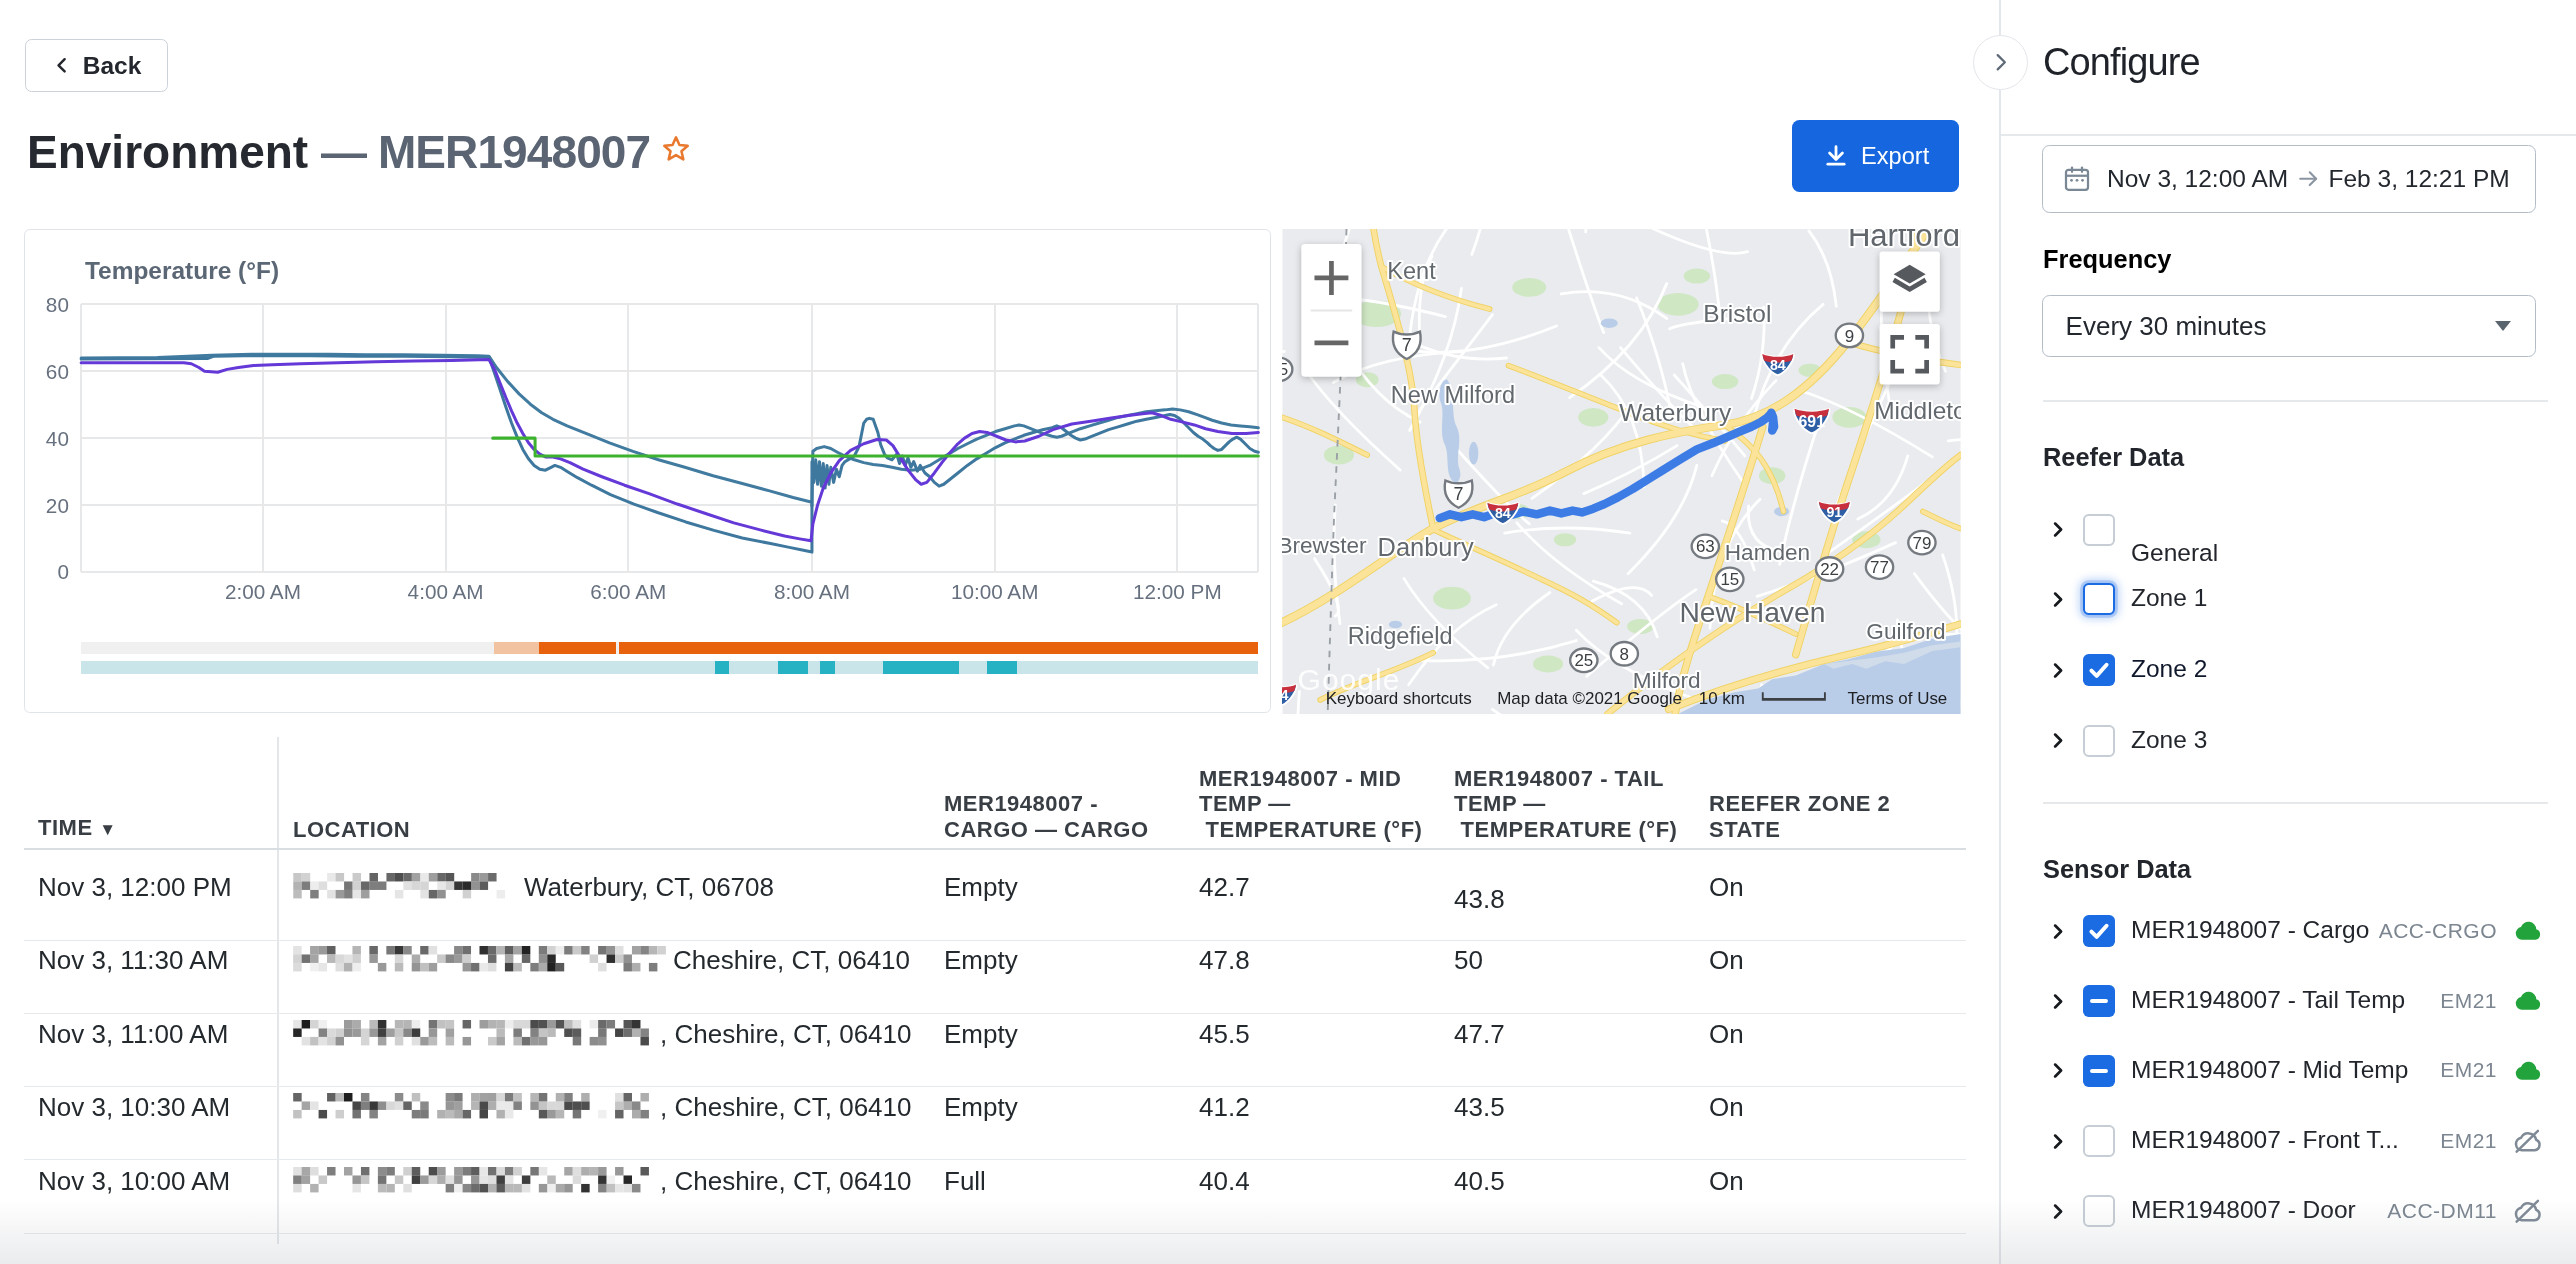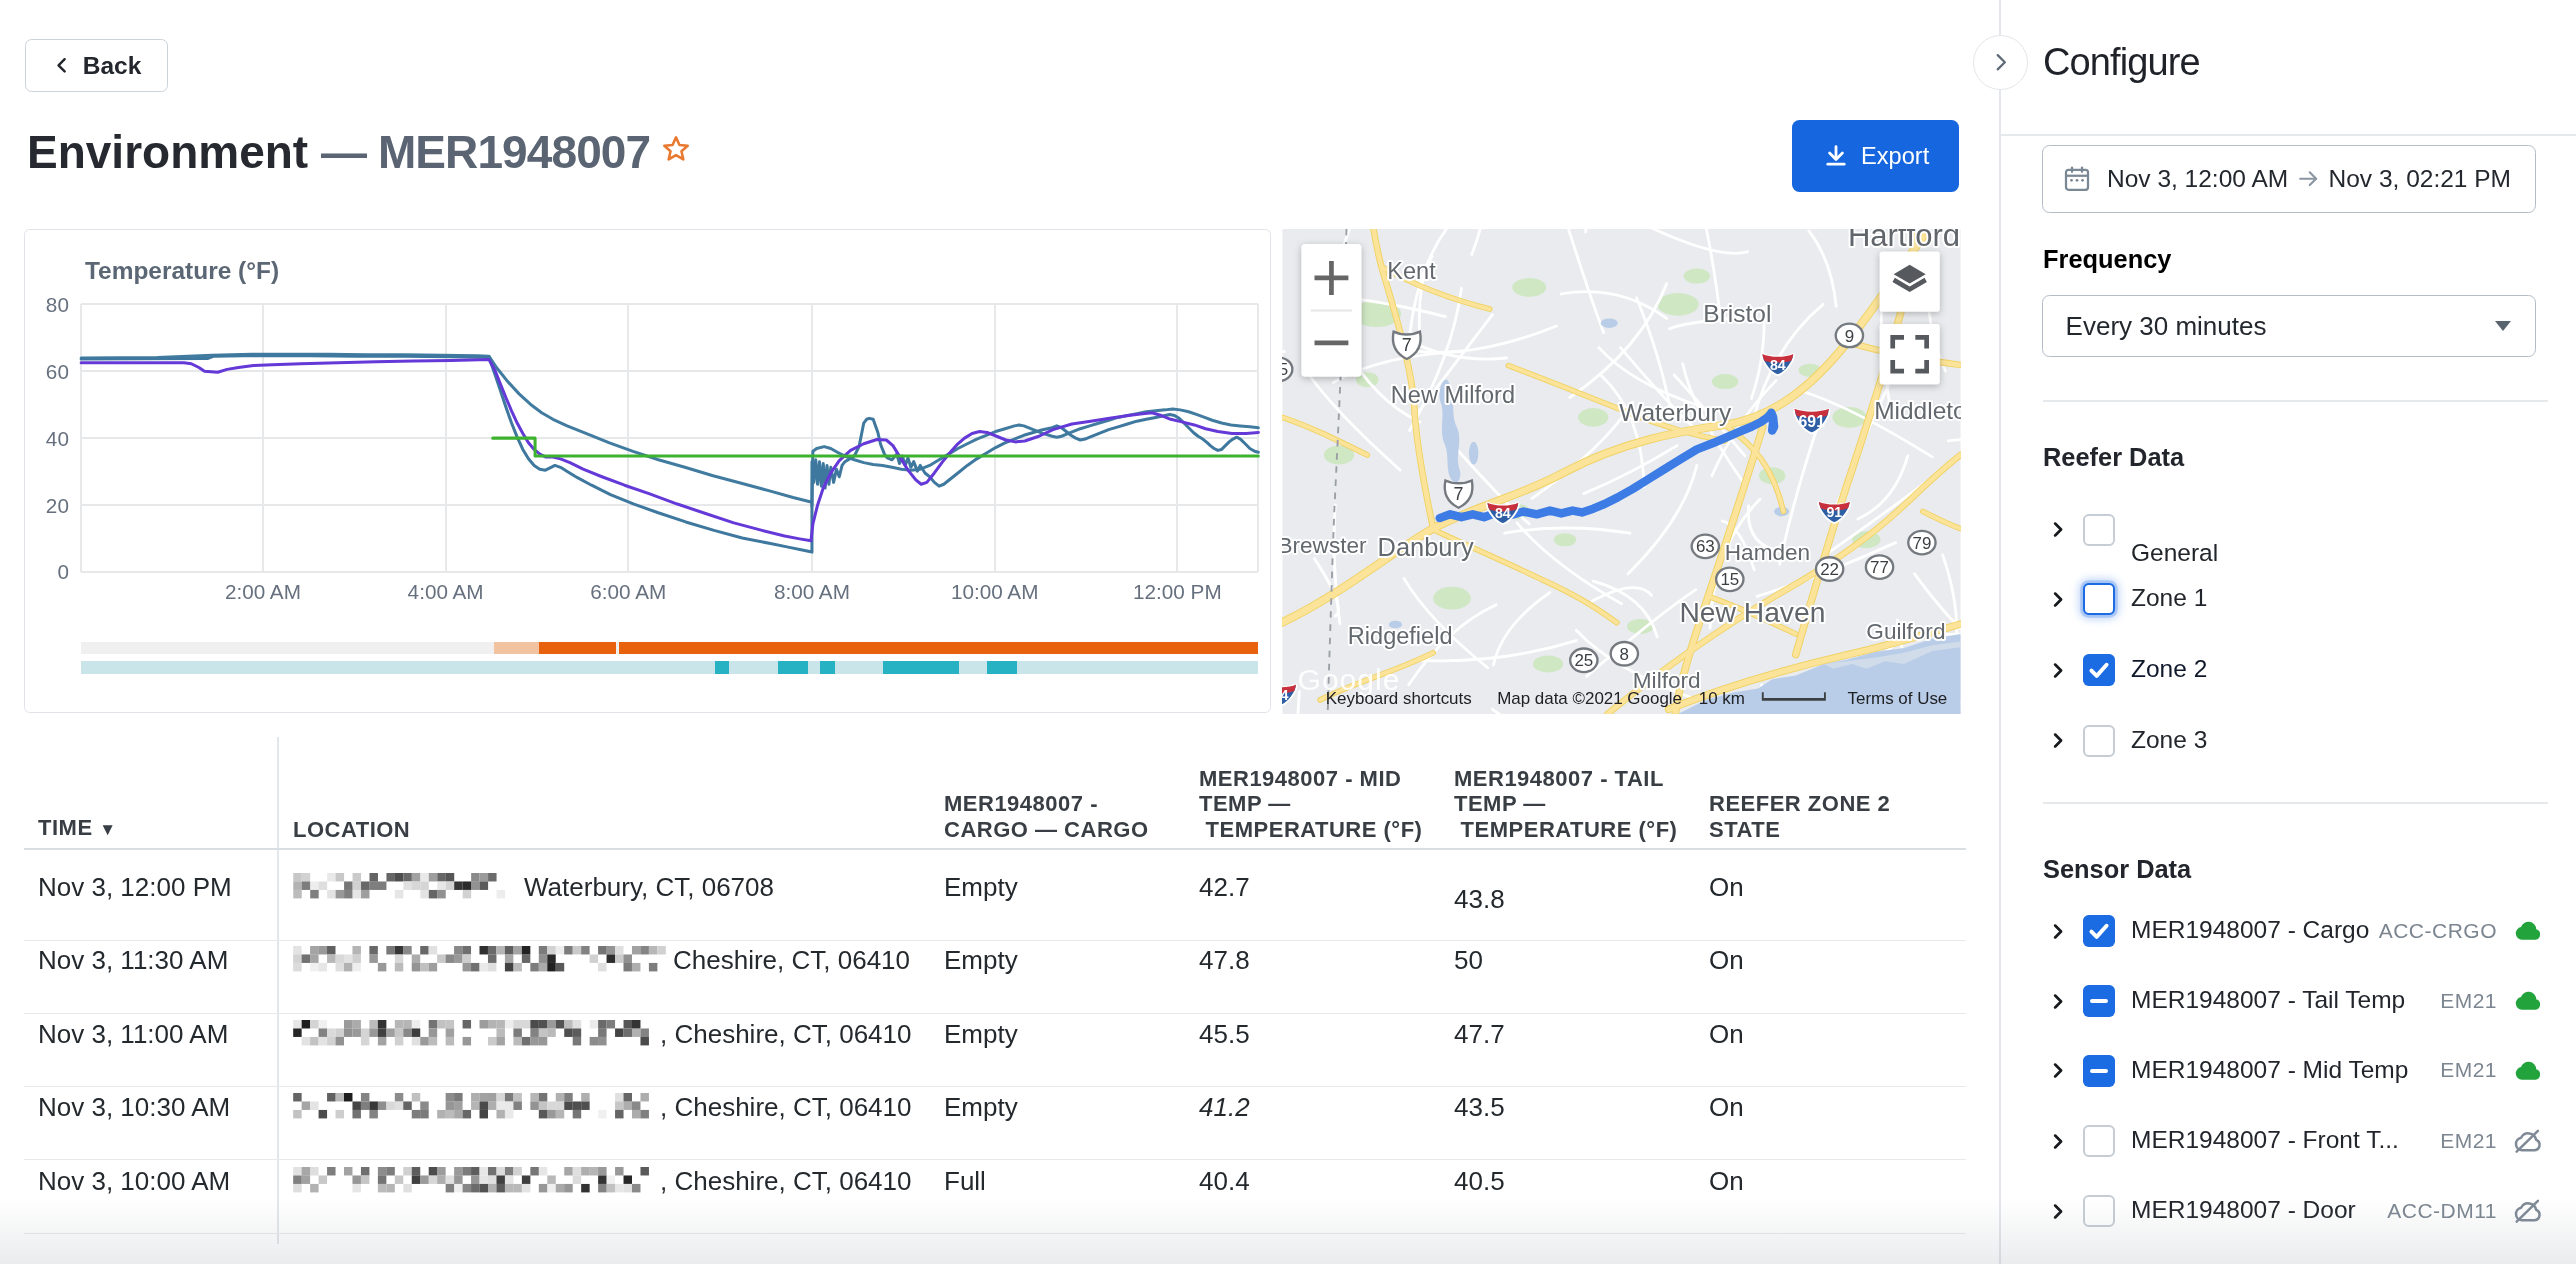--- a/index.html
+++ b/index.html
@@ -637,21 +637,21 @@
       <rect x="270" y="18" width="9" height="9" fill="rgb(70,70,70)" opacity="0.55"></rect>
       <rect x="279" y="18" width="9" height="9" fill="rgb(120,120,120)" opacity="0.54"></rect>
       <rect x="297" y="18" width="9" height="9" fill="rgb(30,30,30)" opacity="0.61"></rect>
       <rect x="324" y="18" width="9" height="9" fill="rgb(225,225,225)" opacity="0.51"></rect>
       <rect x="342" y="18" width="9" height="9" fill="rgb(70,70,70)" opacity="0.83"></rect>
       <rect x="360" y="18" width="9" height="9" fill="rgb(120,120,120)" opacity="0.61"></rect>
       <rect x="369" y="18" width="9" height="9" fill="rgb(50,50,50)" opacity="0.62"></rect>
     </svg></div>
 <div style="position:absolute;font-size:26px;color:#24292e;white-space:nowrap;left:660px;top:1092px;">, Cheshire, CT, 06410</div>
 <div style="position:absolute;font-size:26px;color:#24292e;white-space:nowrap;left:944px;top:1092px;">Empty</div>
-<div style="position:absolute;font-size:26px;color:#24292e;white-space:nowrap;left:1199px;top:1092px;font-style:italic;">41.2</div>
+<div style="position:absolute;font-size:26px;color:#24292e;white-space:nowrap;left:1199px;top:1092px;">41.2</div>
 <div style="position:absolute;font-size:26px;color:#24292e;white-space:nowrap;left:1454px;top:1092px;">43.5</div>
 <div style="position:absolute;font-size:26px;color:#24292e;white-space:nowrap;left:1709px;top:1092px;">On</div>
 <div style="position:absolute;font-size:26px;color:#24292e;white-space:nowrap;left:38px;top:1166px;">Nov 3, 10:00 AM</div>
 <div class="abs" style="left:293px;top:1167px;"><svg width="358" height="32" viewBox="0 0 380 34" style="vertical-align:middle">
       <rect x="0" y="0" width="9" height="9" fill="rgb(225,225,225)" opacity="0.97"></rect>
       <rect x="9" y="0" width="9" height="9" fill="rgb(120,120,120)" opacity="0.65"></rect>
       <rect x="18" y="0" width="9" height="9" fill="rgb(205,205,205)" opacity="0.65"></rect>
       <rect x="36" y="0" width="9" height="9" fill="rgb(50,50,50)" opacity="0.63"></rect>
       <rect x="54" y="0" width="9" height="9" fill="rgb(120,120,120)" opacity="0.68"></rect>
       <rect x="72" y="0" width="9" height="9" fill="rgb(70,70,70)" opacity="0.78"></rect>
@@ -759,21 +759,21 @@
         <circle cx="16.4" cy="13" r="1.1" fill="#7a8794" stroke="none"></circle>
       </svg>
     </span>
 <span style="margin-left:15px;font-size:24.5px;color:#23272e;">Nov 3, 12:00 AM</span>
 <span style="margin:0 7.5px;display:flex;align-items:center;">
       <svg width="25.4" height="25.4" viewBox="0 0 24 24" fill="none" stroke="#8b95a2" stroke-width="2" stroke-linecap="round" stroke-linejoin="round">
         <line x1="4" y1="12" x2="19" y2="12"></line>
         <polyline points="13,6 19,12 13,18"></polyline>
       </svg>
     </span>
-<span style="font-size:24.5px;color:#23272e;">Nov 3, 02:21 PM</span>
+<span style="font-size:24.5px;color:#23272e;">Feb 3, 12:21 PM</span>
   </div>
 
 <div class="abs" style="left:2043px;top:245px;font-size:25.4px;font-weight:700;color:#000000;">Frequency</div>
 <div class="abs" style="left:2042px;top:295px;width:494px;height:62px;border:1.9px solid #b3bcc7;
 border-radius:7.5px;display:flex;align-items:center;justify-content:space-between;box-sizing:border-box;">
 <span style="margin-left:22.6px;font-size:26px;color:#23272e;">Every 30 minutes</span>
 <span style="margin-right:24.5px;width:0;height:0;border-left:8.5px solid transparent;
 border-right:8.5px solid transparent;border-top:10.4px solid #5a646e;"></span>
   </div>
 

